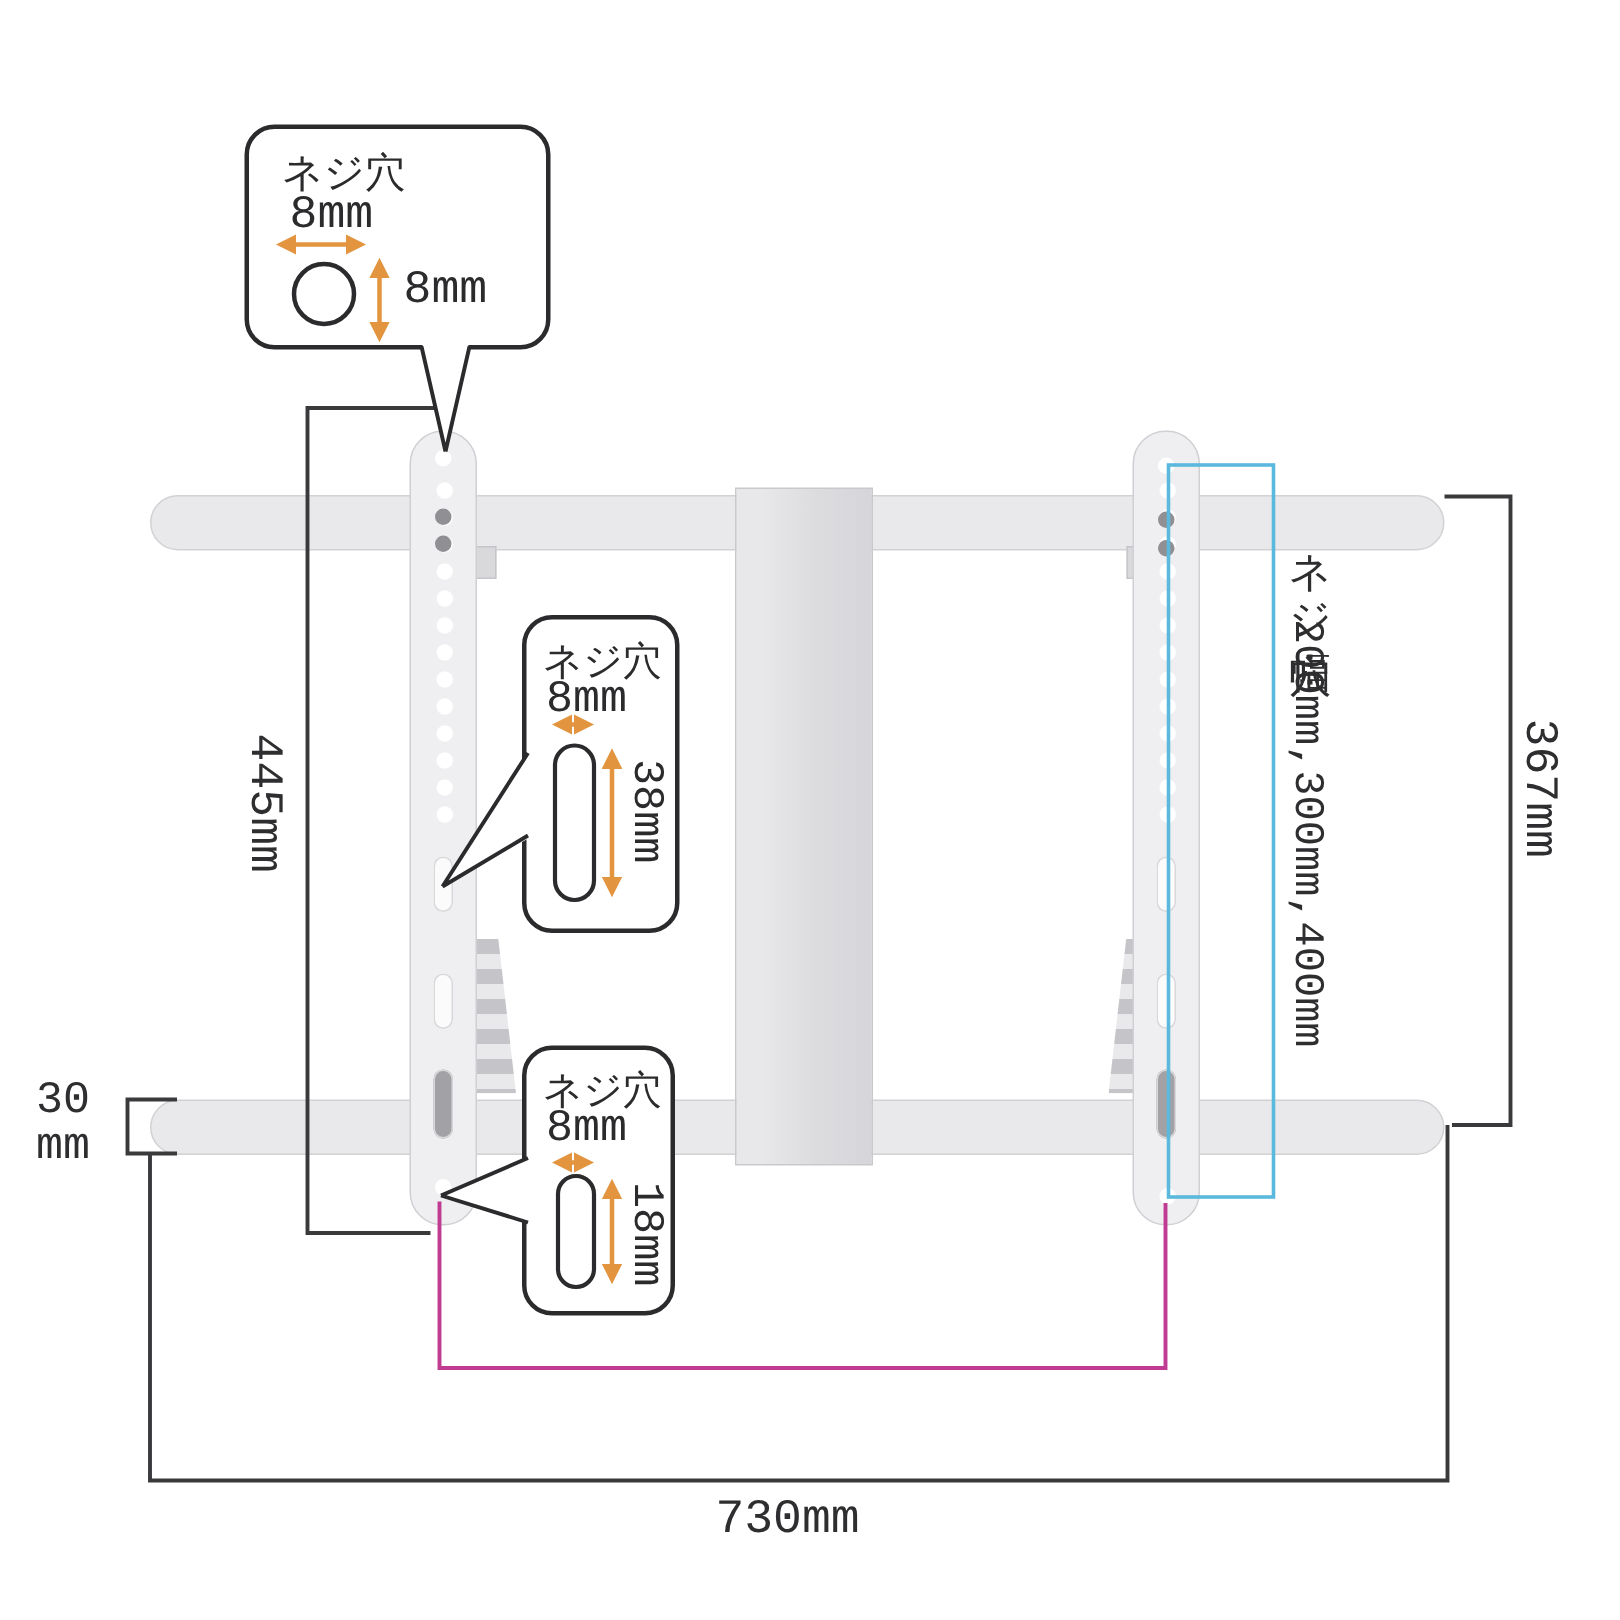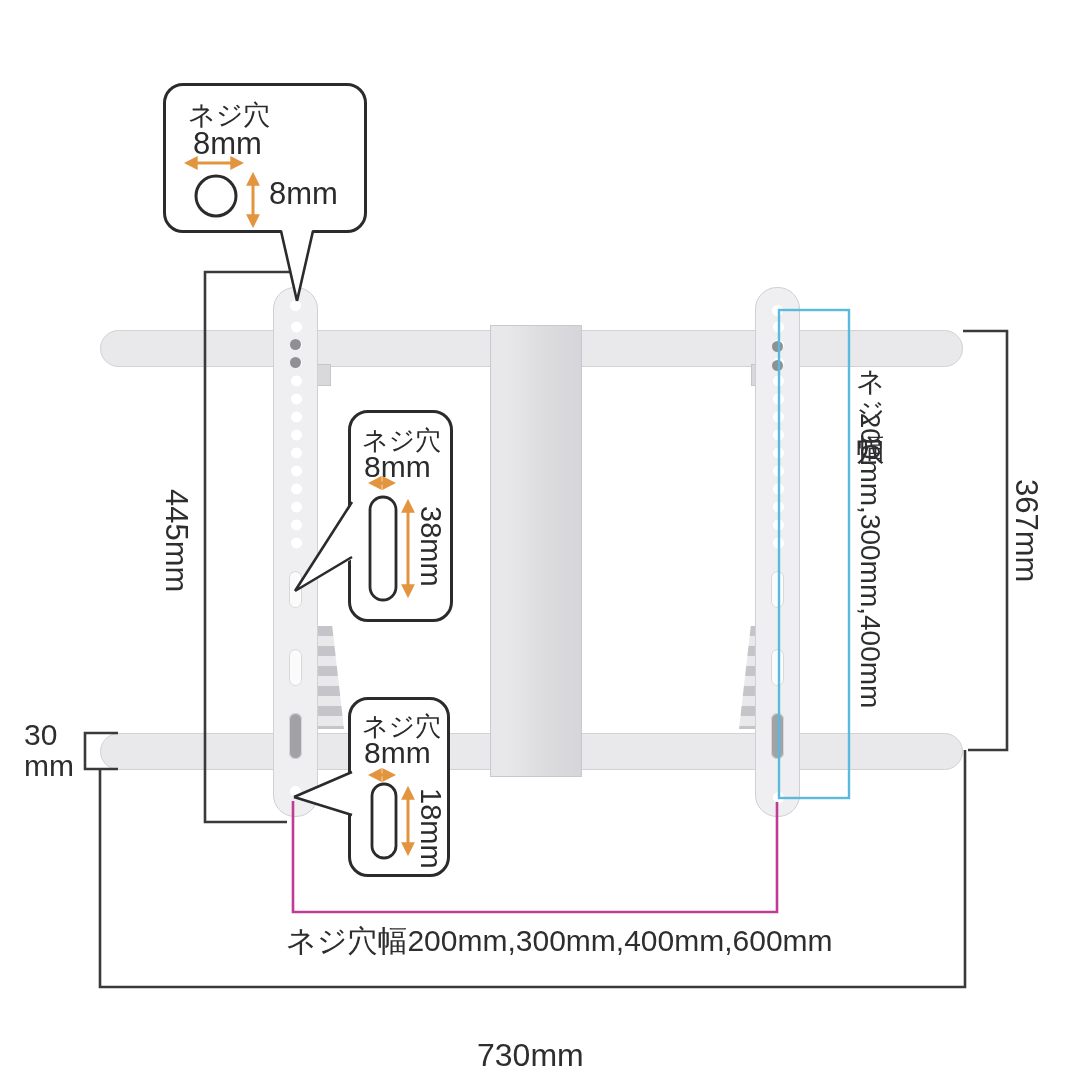--- a/index.html
+++ b/index.html
@@ -1,17 +1,17 @@
 <!DOCTYPE html>
 <html><head>
 <meta charset="utf-8">
 <style>
   html,body{margin:0;padding:0;background:#ffffff;}
   .canvas{position:relative;width:1080px;height:1080px;background:#ffffff;
-          font-family:Liberation Sans, sans-serif;color:#2b2b2d;overflow:hidden;}
+          font-family:Liberation Mono, monospace;color:#2b2b2d;overflow:hidden;}
 
   
   .rail{position:absolute;left:100px;width:863px;height:37px;background:#e9e9eb;
         border:1px solid #d2d2d5;border-radius:19px;box-sizing:border-box;z-index:5;}
   .rail.top{top:330px;} .rail.bottom{top:733px;}
   .plate{position:absolute;left:490px;top:325px;width:92px;height:452px;
          background:linear-gradient(90deg,#e8e8ea 0 18%,#dcdcdf 60%,#d6d6da);
          border:1px solid #c9c9cd;box-sizing:border-box;z-index:7;}
   .teeth{position:absolute;top:626px;width:31px;height:103px;z-index:6;
          background:repeating-linear-gradient(180deg,#c5c5c9 0 10px,#e9e9eb 10px 20px);}
@@ -92,22 +92,21 @@
     <div class="c-txt" style="left:11px;top:9px;font-size:26px;">ネジ穴</div>
     <div class="c-txt" style="left:13px;top:36px;font-size:30px;">8mm</div>
     <div class="c-txt v-text" style="left:63px;top:88px;font-size:29px;">18mm</div>
   </div>
 
   <div class="dimlabel v-text" style="left:158px;top:489px;font-size:31px;">445mm</div>
   <div class="dimlabel pre" style="left:24px;top:719px;font-size:30px;">30
 mm</div>
   <div class="dimlabel v-text" style="left:1008px;top:479px;font-size:31px;">367mm</div>
   <div class="dimlabel v-text" style="left:851px;top:349px;font-size:28px;">ネジ穴幅200mm,300mm,400mm</div>
-  <div class="dimlabel" style="left:286px;top:921px;font-size:30px;">ネジ穴幅200mm,300mm,400mm,600mm</div>
-  <div class="dimlabel" style="left:477px;top:994px;font-size:32px;margin-top:43px;">730mm</div>
+  <div class="dimlabel" style="left:477px;top:994px;font-size:32px;">730mm</div>
 
   <svg class="overlay" width="1080" height="1080" viewBox="0 0 1080 1080">
     <defs>
       <marker id="oarr" viewBox="0 0 10 10" refX="7" refY="5" markerWidth="4.6" markerHeight="4.6" orient="auto-start-reverse">
         <path d="M0,0 L10,5 L0,10 Z" fill="#e2953e"></path>
       </marker>
     </defs>
 
     <g stroke="#3a3a3d" stroke-width="2.6" fill="none">
       <path d="M290,272 H205 V822 H287"></path>

